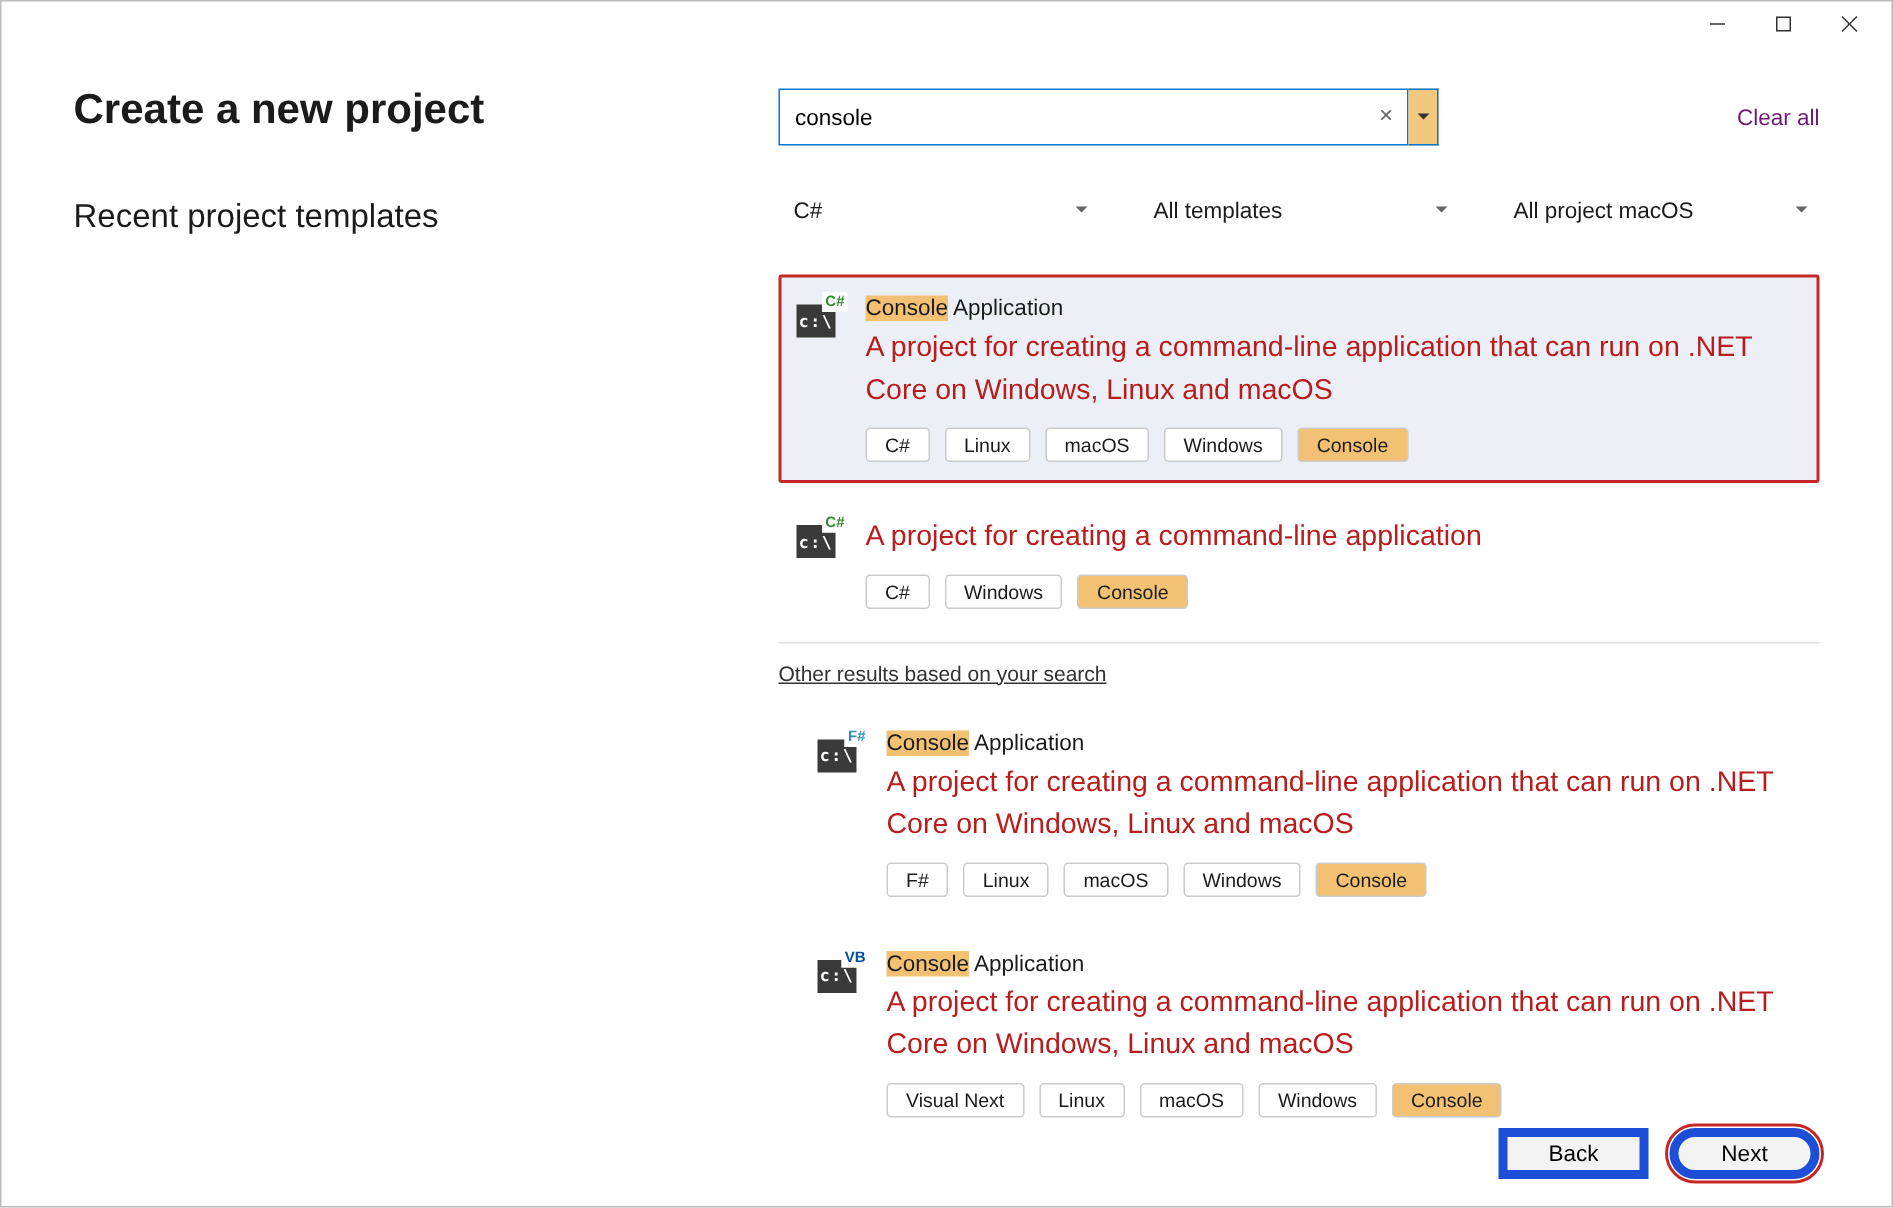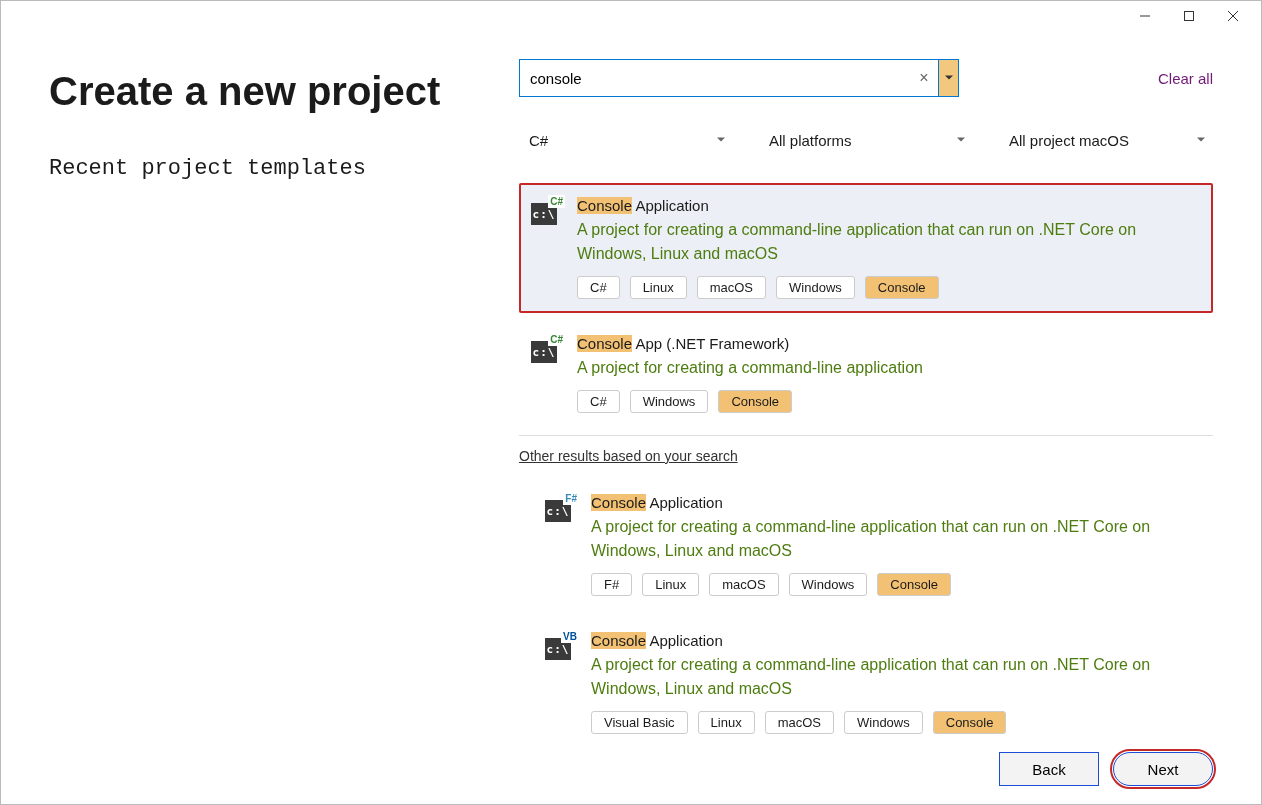--- a/index.html
+++ b/index.html
@@ -3,22 +3,22 @@
 <meta charset="utf-8">
 <style>
   * { box-sizing: border-box; margin: 0; padding: 0; }
   body { font-family: "Segoe UI", Tahoma, sans-serif; font-size: 14px; color: #1b1b1b; background: #fff; width: 1262px; height: 805px; border: 1px solid #bbb; position: relative; overflow: hidden; }
   .titlebar { height: 30px; display: flex; justify-content: flex-end; align-items: center; padding: 0 6px; }
   .titlebar .win-btn { width: 44px; height: 28px; display: flex; justify-content: center; align-items: center; cursor: pointer; }
   .titlebar .win-btn svg { stroke: #333; stroke-width: 1; fill: none; }
   .main { display: flex; padding: 18px 48px 0 48px; gap: 40px; height: calc(100% - 30px - 70px); }
   .left-col { flex: 0 0 430px; }
   .right-col { flex: 1; }
-  .page-title { font-size: 40px; font-weight: 600; margin-bottom: 42px; margin-top: 20px; }
-  .recent-title { font-size: 22px; font-weight: 500; margin-bottom: 28px; font-family: Liberation Mono, monospace; }
+  .page-title { font-size: 28px; font-weight: 600; margin-bottom: 42px; margin-top: 8px; }
+  .recent-title { font-size: 22px; font-weight: 500; margin-bottom: 28px; }
   .recent-desc { font-size: 14px; color: #323232; line-height: 1.5; max-width: 380px; }
   .search-row { display: flex; align-items: center; gap: 0; margin-bottom: 26px; margin-top: 10px;}
   .search-box { flex: 0 0 420px; height: 38px; display: flex; align-items: center; border: 1px solid #0078d4; padding: 0 0 0 10px; }
   .search-box input { flex: 1; border: none; outline: none; font-size: 15px; height: 100%; }
   .search-box .clear-x { width: 28px; display: flex; justify-content: center; align-items: center; color: #666; cursor: pointer; font-size: 16px; }
   .search-dd { width: 20px; height: 38px; background: #f2c87f; border: 1px solid #0078d4; border-left: none; display: flex; justify-content: center; align-items: center; cursor: pointer; }
   .search-dd svg { width: 8px; height: 6px; }
   .clear-all { margin-left: auto; color: #701a75; cursor: pointer; font-size: 15px; }
   .filters-row { display: flex; gap: 26px; margin-bottom: 26px; }
   .filter { flex: 1; height: 34px; background: #fff; display: flex; align-items: center; justify-content: space-between; padding: 0 8px 0 10px; font-size: 15px; cursor: pointer; }
@@ -27,28 +27,28 @@
   .template-item.selected { border: 2px solid #c62828; background: #eceff5; }
   .template-icon { width: 32px; height: 28px; flex-shrink: 0; position: relative; }
   .template-icon .prompt { width: 26px; height: 22px; background: #3a3a3a; color: #fff; font-family: monospace; font-size: 11px; font-weight: bold; display: flex; align-items: center; justify-content: center; position: absolute; bottom: 0; left: 0; letter-spacing: 1px; }
   .template-icon .lang { position: absolute; top: -2px; right: -2px; font-size: 10px; font-weight: bold; background: #fff; padding: 0 1px; border: 1px solid #fff; }
   .lang.csharp { color: #368832; }
   .lang.fsharp { color: #378bba; }
   .lang.vb { color: #00519a; }
   .template-body { flex: 1; }
   .template-title { font-size: 15px; margin-bottom: 4px; }
   .template-title .hl { background: #f2c173; }
-  .template-desc { font-size: 16px; color: #4d7c0f; line-height: 1.5; margin-bottom: 10px; }
+  .template-desc { font-size: 19px; color: #b91c1c; line-height: 1.5; margin-bottom: 10px; }
   .tags { display: flex; gap: 10px; flex-wrap: wrap; }
   .tag { border: 1px solid #ccc; border-radius: 3px; padding: 3px 12px; font-size: 13px; background: #fff; }
   .tag.hl { background: #f2c173; }
   .other-results { font-size: 14px; color: #323232; margin: 12px 0 16px 0; text-decoration: underline; }
   hr.sep { border: none; border-top: 1px solid #ddd; margin: 6px 0 8px 0; }
   .footer { position: absolute; bottom: 0; left: 0; right: 0; height: 70px; display: flex; justify-content: flex-end; align-items: center; gap: 14px; padding-right: 48px; }
-  .btn { min-width: 100px; height: 34px; border: 1px solid #1d4ed8; background: #f3f3f3; font-size: 15px; cursor: pointer; }
+  .btn { min-width: 100px; height: 34px; border: 6px solid #1d4ed8; background: #f3f3f3; font-size: 15px; cursor: pointer; }
   .btn.highlight { outline: 2px solid #c62828; outline-offset: 1px; border-radius: 17px; }
   .sub-template { margin-left: 14px; }
 </style>
 </head>
 <body>
 
 <div class="titlebar">
   <div class="win-btn">
       <svg width="12" height="12">
         <line x1="1" y1="6" x2="11" y2="6"></line>
@@ -88,21 +88,21 @@
     </div>
 
     <div class="filters-row">
       <div class="filter">
         <span>C#</span>
         <svg class="chev" viewBox="0 0 10 6">
             <path d="M0 0 L5 5 L10 0" fill="#666"></path>
           </svg>
       </div>
       <div class="filter">
-        <span>All platforms</span>
+        <span>All templates</span>
         <svg class="chev" viewBox="0 0 10 6">
             <path d="M0 0 L5 5 L10 0" fill="#666"></path>
           </svg>
       </div>
       <div class="filter">
         <span>All project macOS</span>
         <svg class="chev" viewBox="0 0 10 6">
             <path d="M0 0 L5 5 L10 0" fill="#666"></path>
           </svg>
       </div>
@@ -125,21 +125,20 @@
               <span class="tag hl">Console</span>
             </div>
           </div>
         </div>
         <div class="template-item">
           <div class="template-icon">
             <div class="prompt">c:\</div>
             <div class="lang csharp">C#</div>
           </div>
           <div class="template-body">
-            <div class="template-title"><span class="hl">Console</span> App (.NET Framework)</div>
             <div class="template-desc">A project for creating a command-line application</div>
             <div class="tags">
               <span class="tag">C#</span>
               <span class="tag">Windows</span>
               <span class="tag hl">Console</span>
             </div>
           </div>
         </div>
       </div>
     <hr class="sep">
@@ -164,21 +163,21 @@
         </div>
         <div class="template-item sub-template">
           <div class="template-icon">
             <div class="prompt">c:\</div>
             <div class="lang vb">VB</div>
           </div>
           <div class="template-body">
             <div class="template-title"><span class="hl">Console</span> Application</div>
             <div class="template-desc">A project for creating a command-line application that can run on .NET Core on Windows, Linux and macOS</div>
             <div class="tags">
-              <span class="tag">Visual Basic</span>
+              <span class="tag">Visual Next</span>
               <span class="tag">Linux</span>
               <span class="tag">macOS</span>
               <span class="tag">Windows</span>
               <span class="tag hl">Console</span>
             </div>
           </div>
         </div>
       </div>
   </div>
 </div>

